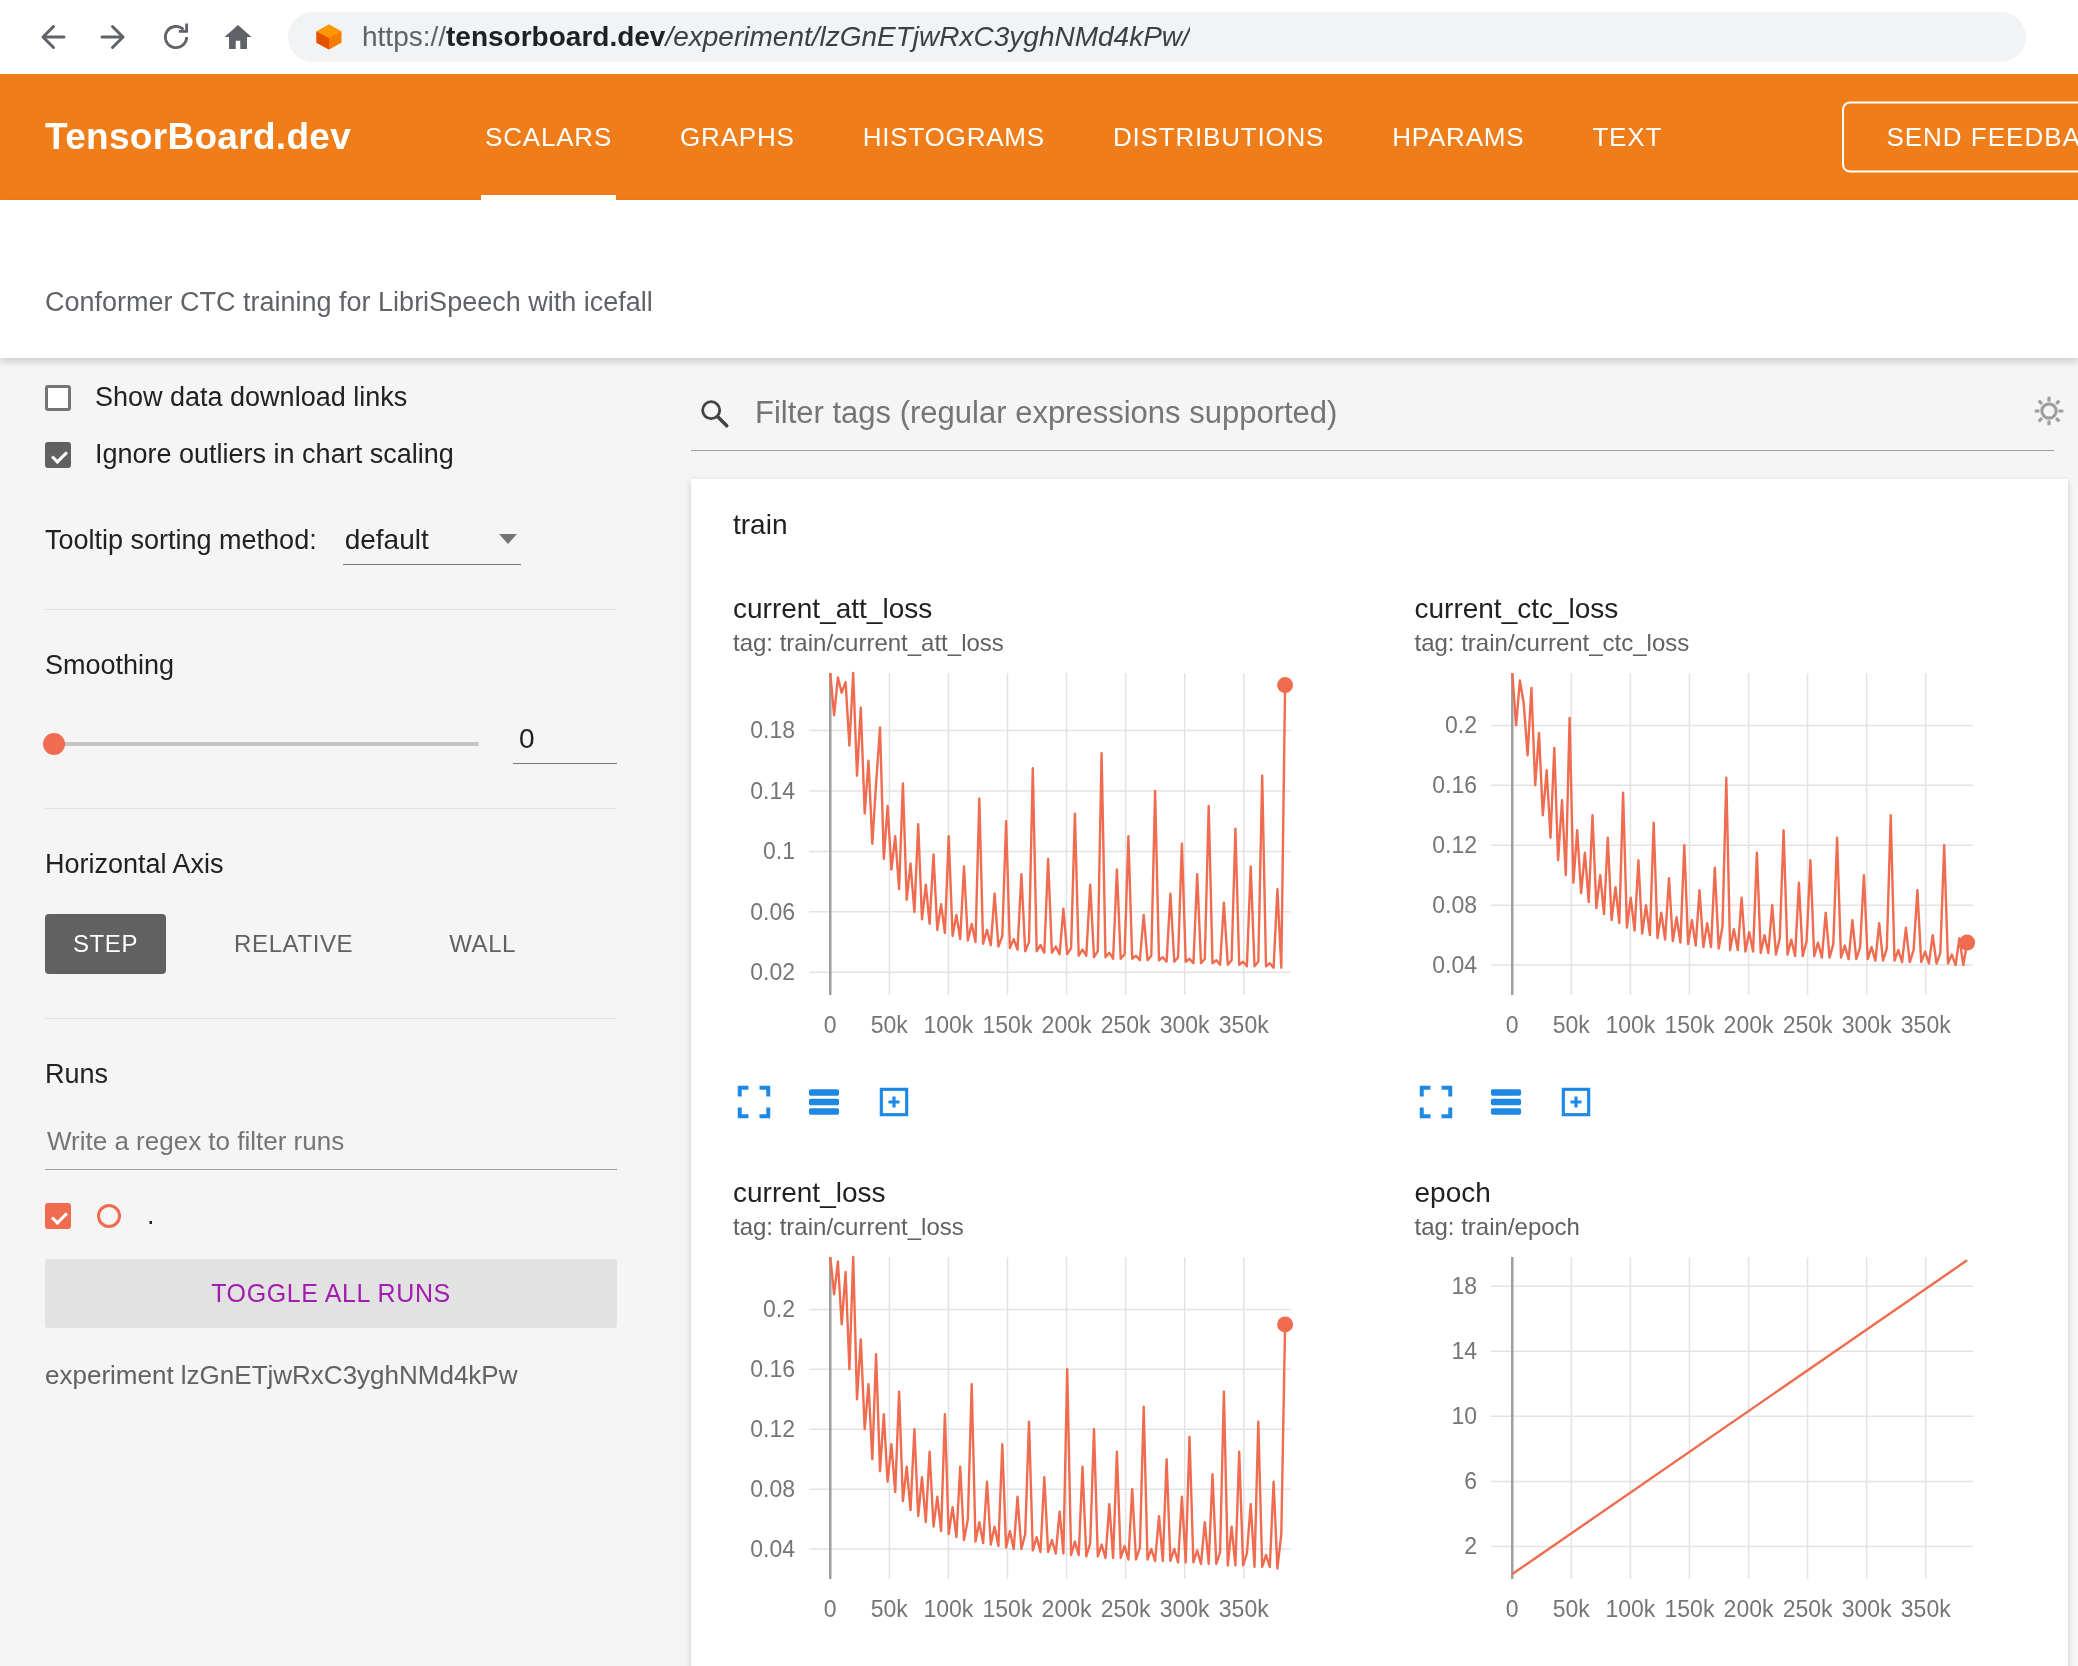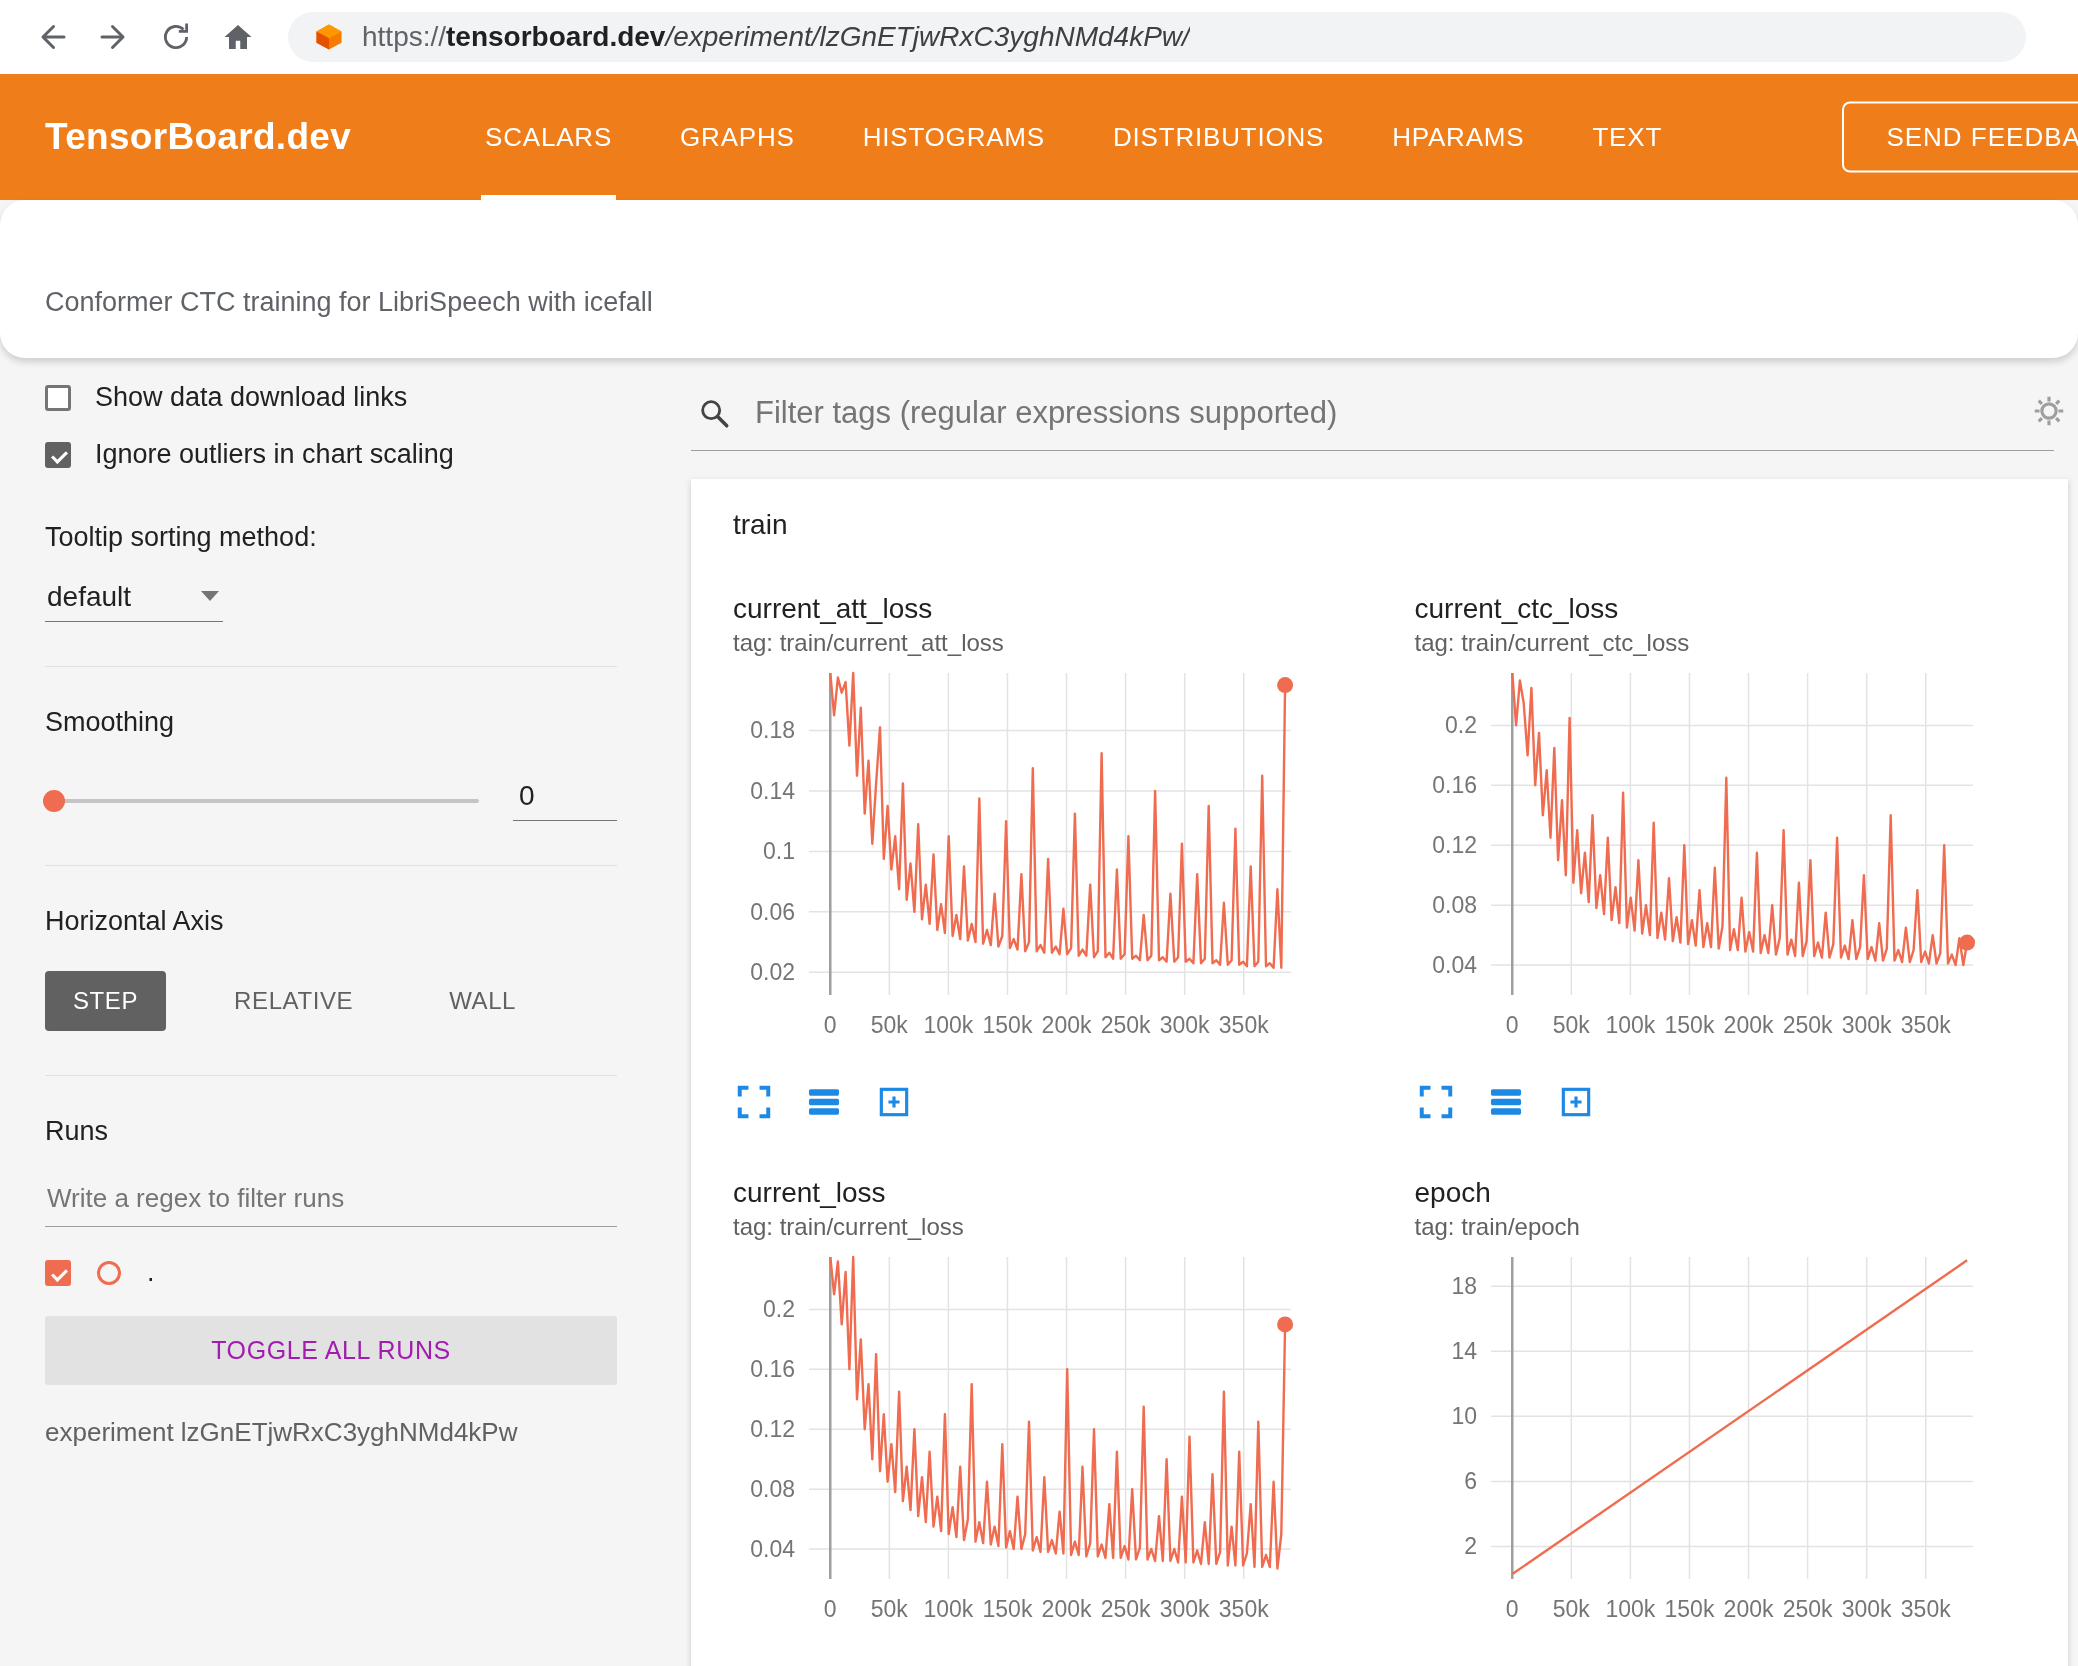--- a/index.html
+++ b/index.html
@@ -16,32 +16,32 @@
   .url .domain{color:#202124;font-weight:700;}
   .url .path{color:#3c4043;font-style:italic;}
   
   .app-header{height:126px;background:#ef7d1a;display:flex;align-items:center;color:#fff;padding-left:45px;position:relative;overflow:hidden;}
   .logo{font-size:37px;font-weight:700;letter-spacing:.3px;white-space:nowrap;cursor:pointer;}
   nav.tabs{display:flex;height:100%;margin-left:100px;}
   .tab{display:flex;align-items:center;padding:0 34px;font-size:26px;letter-spacing:.8px;font-weight:500;position:relative;cursor:pointer;white-space:nowrap;}
   .tab.active::after{content:"";position:absolute;left:30px;right:30px;bottom:0;height:5px;background:#ffffff;}
   .feedback-btn{position:absolute;right:-85px;top:50%;transform:translateY(-50%);border:2px solid #fff;background:transparent;color:#fff;font-size:26px;letter-spacing:1px;padding:18px 42px;border-radius:8px;font-family:inherit;cursor:pointer;white-space:nowrap;}
   
-  .subheader{height:158px;background:#fff;box-shadow:0 4px 7px rgba(0,0,0,.16);position:relative;z-index:3;display:flex;align-items:flex-end;padding:0 0 40px 45px;box-sizing:border-box;font-size:27px;color:#5f6368;border-radius:25px;}
+  .subheader{height:158px;background:#fff;box-shadow:0 4px 7px rgba(0,0,0,.16);position:relative;z-index:3;display:flex;align-items:flex-end;padding:0 0 40px 45px;box-sizing:border-box;font-size:27px;color:#5f6368;}
   
   .content{display:flex;height:1308px;}
   .sidebar{width:665px;box-sizing:border-box;padding:24px 48px 0 45px;flex:none;}
   .main{flex:1;min-width:0;padding:32px 0 0 26px;position:relative;}
   
   .check-row{display:flex;align-items:center;gap:24px;font-size:27px;margin-bottom:26px;cursor:pointer;}
   .cb{width:26px;height:26px;border:3px solid #757575;border-radius:3px;box-sizing:border-box;position:relative;background:#fff;flex:none;}
   .cb.checked-dark{background:#616161;border-color:#616161;}
   .cb.checked-orange{background:#ef6c50;border-color:#ef6c50;}
   .cb.checked-dark::after,.cb.checked-orange::after{content:"";position:absolute;left:4px;top:6px;width:12px;height:6px;border-left:3px solid #fff;border-bottom:3px solid #fff;transform:rotate(-45deg);}
-  .tooltip-row{display:flex;align-items:baseline;gap:26px;margin-top:52px;font-size:27px;flex-direction:column;}
+  .tooltip-row{display:flex;align-items:baseline;gap:26px;margin-top:52px;font-size:27px;}
   .select-box{position:relative;font-size:28px;color:#212121;border-bottom:1px solid #757575;padding:2px 56px 8px 2px;min-width:120px;cursor:pointer;}
   .select-caret{position:absolute;right:4px;top:12px;width:0;height:0;border-left:9px solid transparent;border-right:9px solid transparent;border-top:10px solid #757575;}
   .divider{height:1px;background:#e0e0e0;margin:44px 0 40px 0;}
   .section-label{font-size:27px;color:#212121;}
   .slider-row{display:flex;align-items:center;margin-top:42px;}
   .slider{position:relative;flex:1;height:4px;background:#c4c4c4;border-radius:2px;cursor:pointer;}
   .slider-thumb{position:absolute;left:-2px;top:50%;transform:translateY(-50%);width:22px;height:22px;border-radius:50%;background:#ef6c50;}
   .slider-value{margin-left:34px;width:92px;border-bottom:1px solid #757575;font-size:28px;padding:0 6px 8px 6px;cursor:text;}
   .btn-group{display:flex;gap:40px;margin-top:34px;align-items:center;}
   .axis-btn{font-size:24px;letter-spacing:.6px;color:#616161;padding:16px 28px;border:none;background:transparent;border-radius:4px;font-family:inherit;cursor:pointer;}

